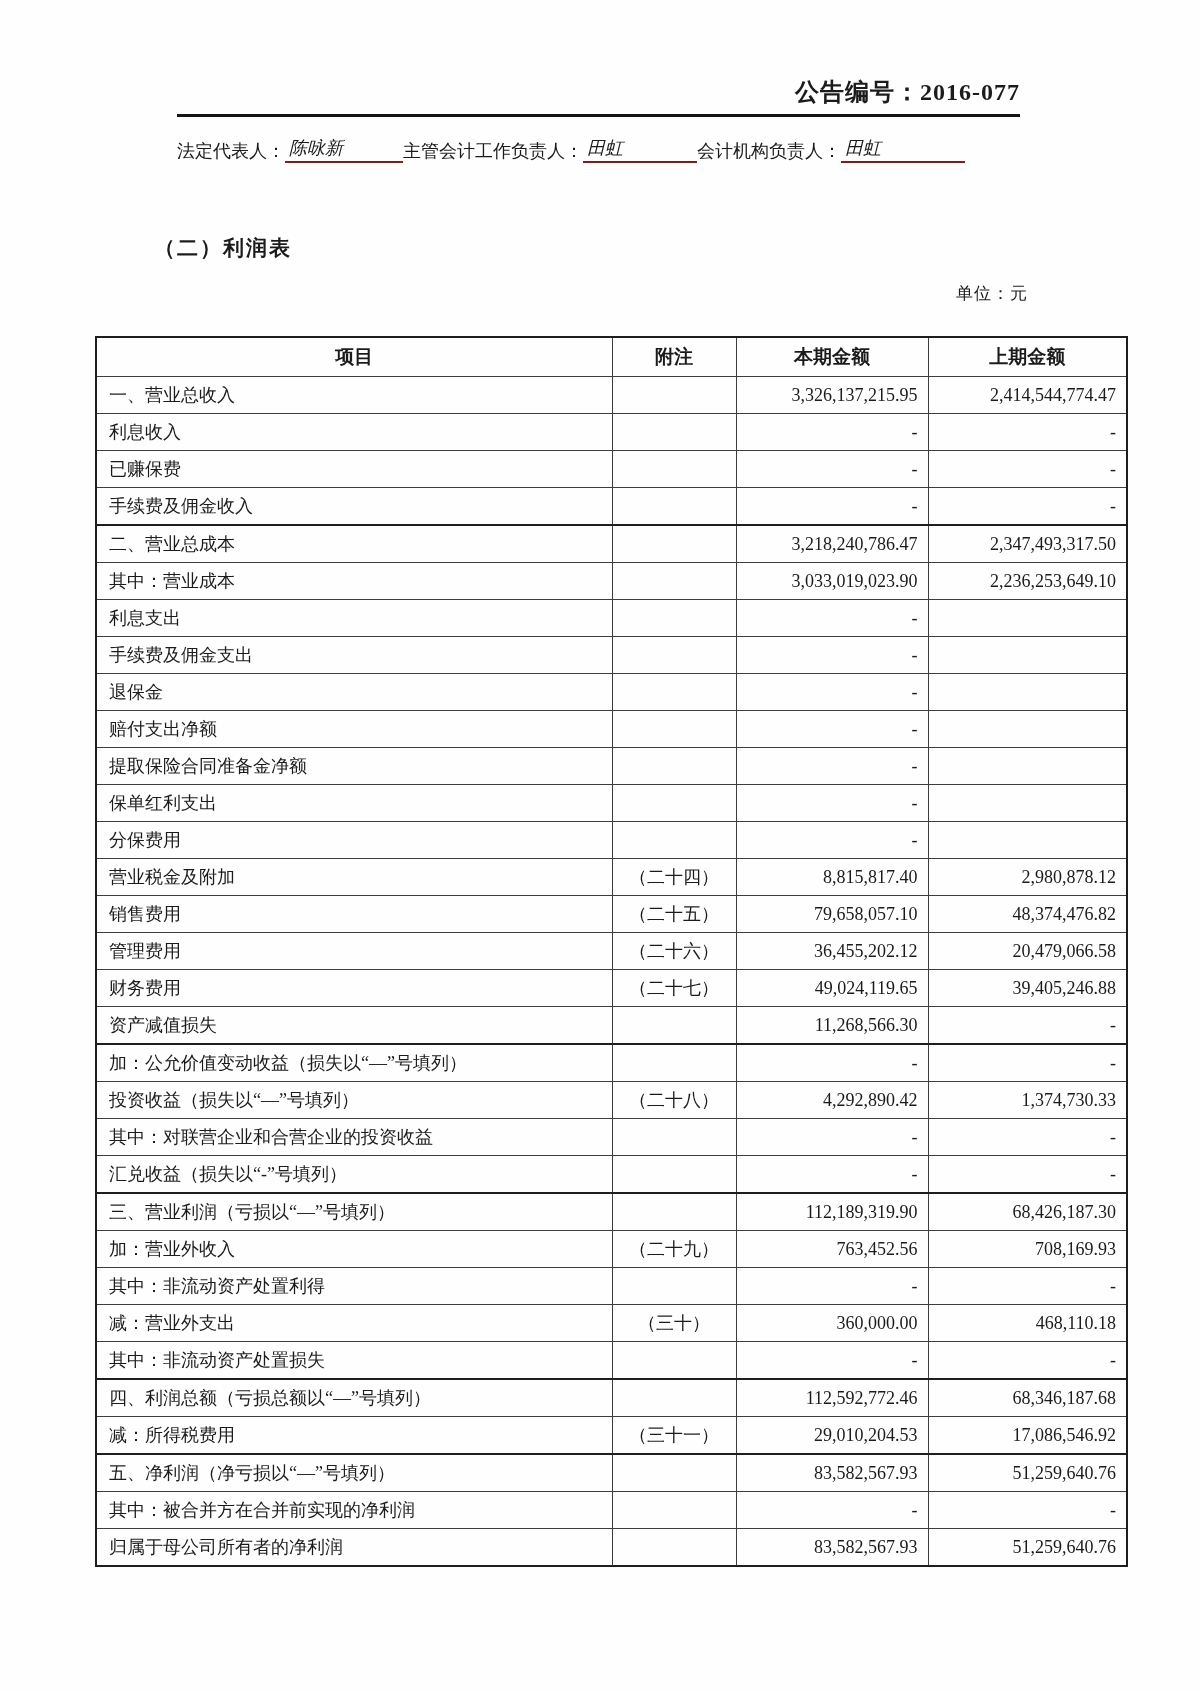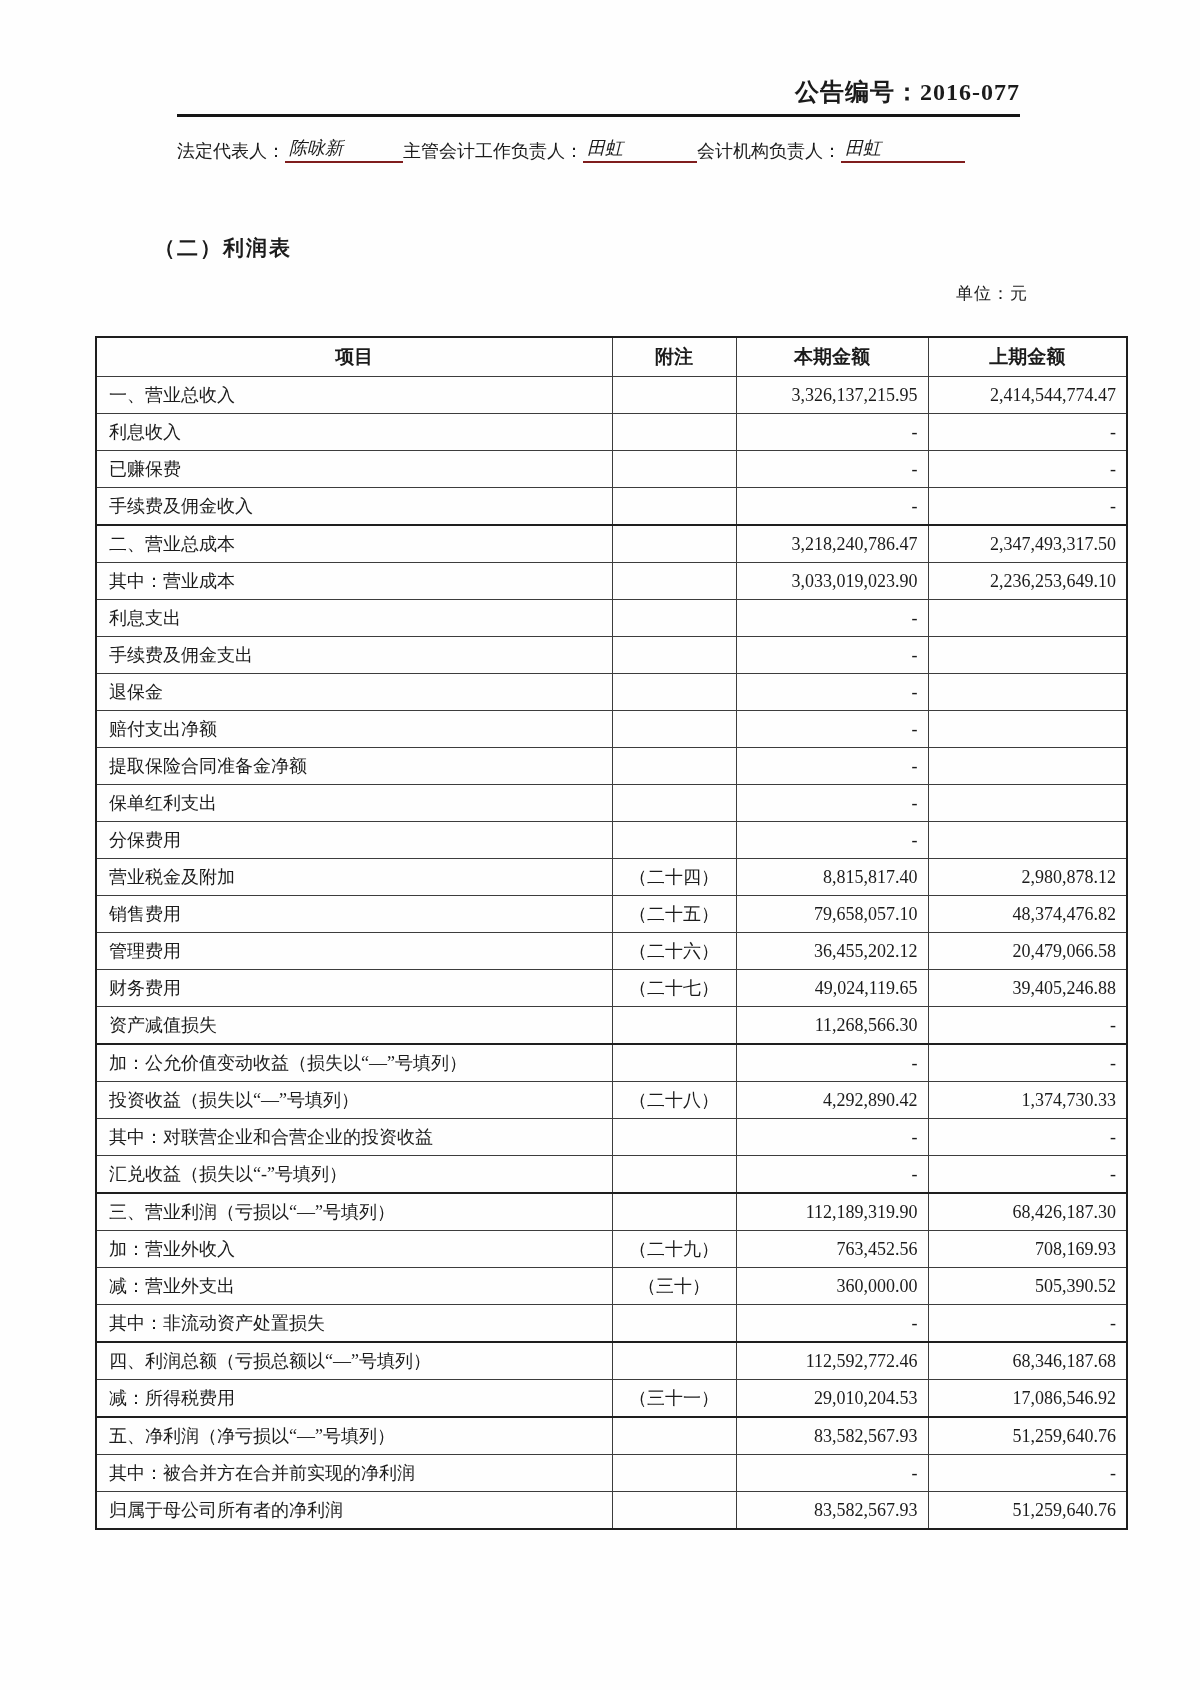--- a/index.html
+++ b/index.html
@@ -283,24 +283,30 @@
           <td class="col-current">112,189,319.90</td>
           <td class="col-prior">68,426,187.30</td>
         </tr>
         <tr>
           <td class="col-item">加：营业外收入</td>
           <td class="col-note">（二十九）</td>
           <td class="col-current">763,452.56</td>
           <td class="col-prior">708,169.93</td>
         </tr>
         <tr>
+          <td class="col-item">其中：非流动资产处置利得</td>
+          <td class="col-note"></td>
+          <td class="col-current">-</td>
+          <td class="col-prior">-</td>
+        </tr>
+        <tr>
           <td class="col-item">减：营业外支出</td>
           <td class="col-note">（三十）</td>
           <td class="col-current">360,000.00</td>
-          <td class="col-prior">505,390.52</td>
+          <td class="col-prior">468,110.18</td>
         </tr>
         <tr>
           <td class="col-item">其中：非流动资产处置损失</td>
           <td class="col-note"></td>
           <td class="col-current">-</td>
           <td class="col-prior">-</td>
         </tr>
         <tr class="bold thick">
           <td class="col-item">四、利润总额（亏损总额以“—”号填列）</td>
           <td class="col-note"></td>

